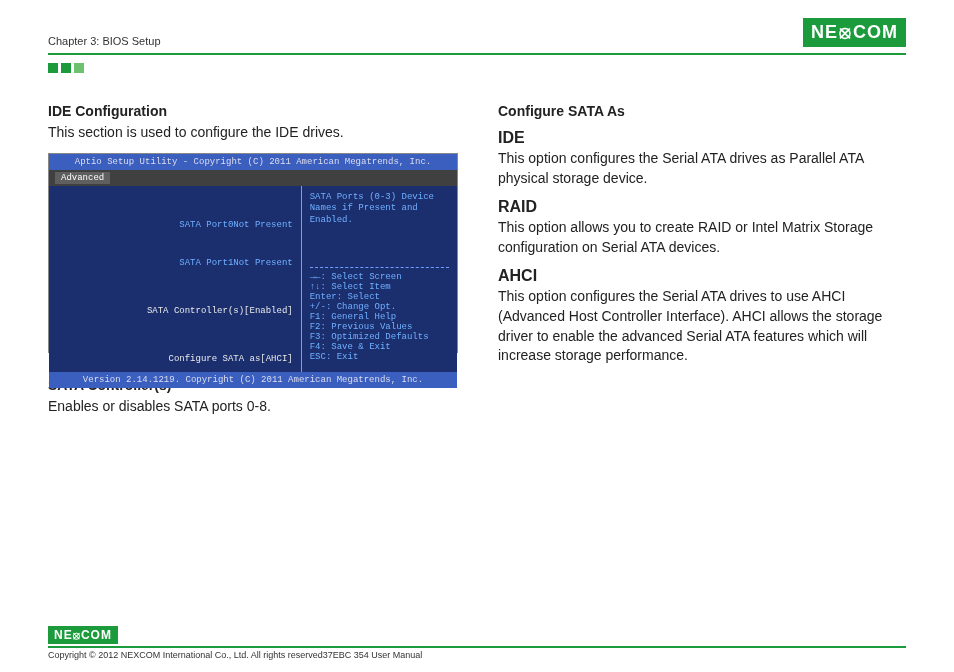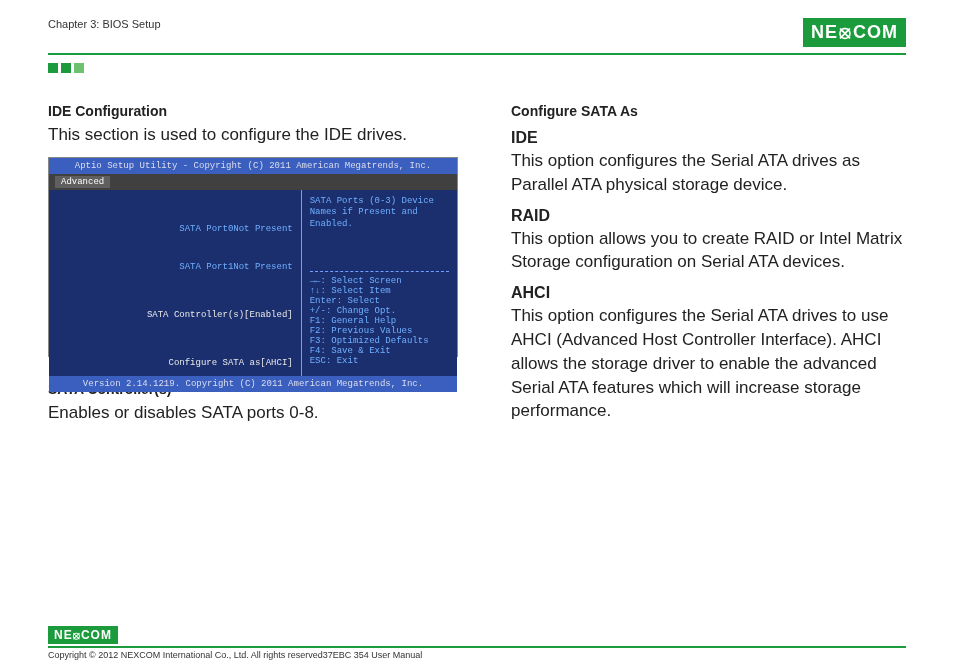--- a/index.html
+++ b/index.html
@@ -11,21 +11,21 @@
     color: #222;
     position: relative;
     font-size: 13px;
   }
   .page {
     padding: 18px 48px 0 48px;
   }
   .header {
     display: flex;
     justify-content: space-between;
-    align-items: flex-start;
+    align-items: flex-end;
     padding-bottom: 6px;
     border-bottom: 2px solid #1b9b3b;
   }
   .chapter {
     font-size: 11px;
     color: #333;
   }
   .logo {
     display: inline-flex;
     align-items: center;
@@ -46,31 +46,31 @@
     margin-top: 8px;
     display: flex;
     gap: 3px;
   }
   .sq { width: 10px; height: 10px; }
   .sq1 { background: #1b9b3b; }
   .sq2 { background: #1b9b3b; }
   .sq3 { background: #6ec16e; }
   .content {
     display: flex;
-    gap: 53px;
+    gap: 40px;
     margin-top: 30px;
   }
   .col { flex: 1; }
   .section-title {
     font-weight: bold;
     font-size: 14px;
     margin-bottom: 4px;
   }
   .body-text {
-    font-size: 17px;
+    font-size: 14px;
     line-height: 1.4;
     margin-bottom: 10px;
     color: #222;
   }
   .sub-title {
     font-weight: bold;
     font-size: 16px;
     margin-top: 10px;
     margin-bottom: 2px;
   }

